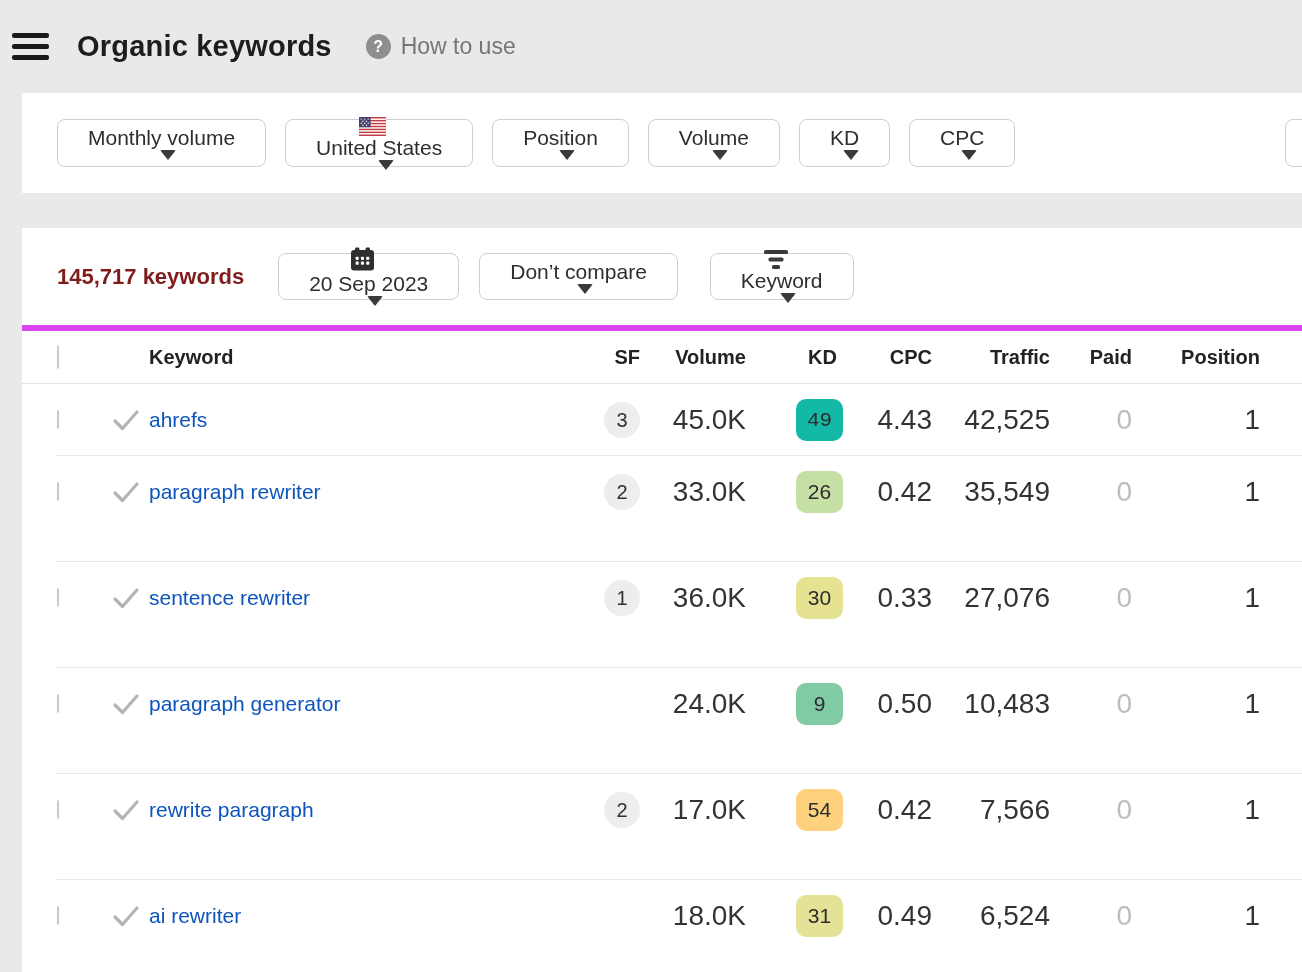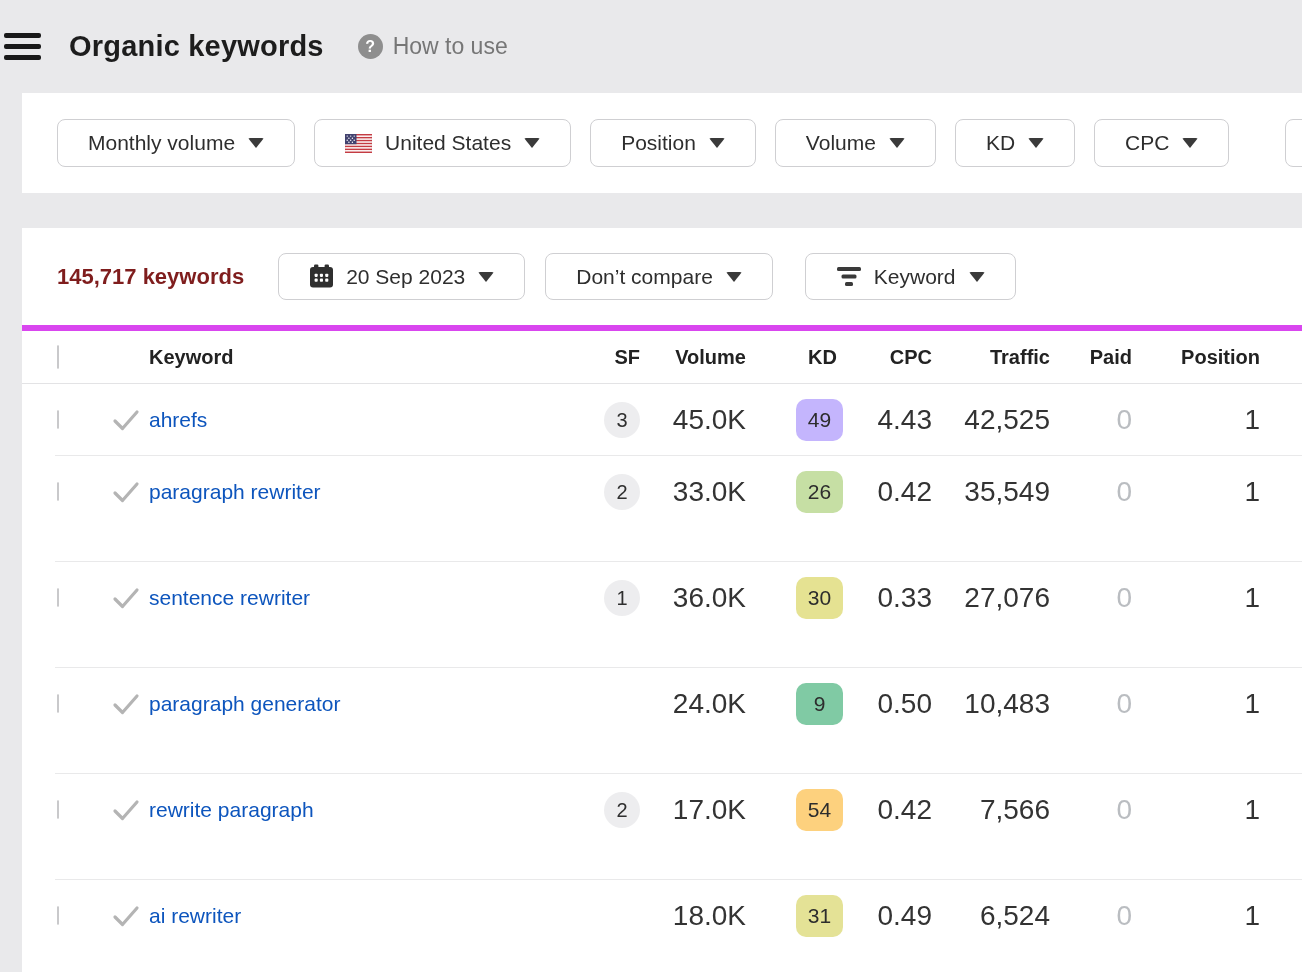--- a/index.html
+++ b/index.html
@@ -4,40 +4,41 @@
 <style>
   * { margin:0; padding:0; box-sizing:border-box; }
   html,body { width:1302px; height:972px; overflow:hidden; }
   body {
     background:#e9e9eb;
     font-family:"Liberation Sans","DejaVu Sans",sans-serif;
     color:#2b2b2b;
     position:relative;
   }
   
-  .top-header{ height:93px; display:flex; align-items:center; padding-left:4px; }
+  .top-header{ height:93px; display:flex; align-items:center; padding-left:12px; }
   .hamburger{ width:37px; height:27px; display:flex; flex-direction:column; justify-content:space-between; cursor:pointer; }
   .hamburger span{ display:block; height:5px; background:#191919; border-radius:2px; }
   .page-title{ font-size:29px; font-weight:bold; color:#1d1d1d; margin-left:28px; letter-spacing:.2px; }
   .help-wrap{ display:flex; align-items:center; margin-left:34px; cursor:pointer; }
   .help-circle{ width:25px; height:25px; border-radius:50%; background:#8e8e8e; color:#fff;
     font-size:16px; font-weight:bold; display:flex; align-items:center; justify-content:center; }
   .help-text{ font-size:23px; color:#767676; margin-left:10px; }
 
   
   .filter-panel, .table-panel{ background:#fff; margin-left:22px; width:1280px; }
   .filter-panel{ height:100px; display:flex; align-items:center; padding-left:35px; position:relative; }
   .gap-strip{ height:35px; }
 
   
   .btn{
     height:48px; background:#fff; border:1px solid #cfcfd2; border-radius:8px;
     display:inline-flex; align-items:center; justify-content:center;
     font-size:21px; color:#2e2e2e; padding:0 30px; cursor:pointer; white-space:nowrap;
     font-family:inherit;
+    flex-direction:column;
   }
   .filter-panel .btn{ margin-right:19px; }
   .caret{ width:0; height:0; border-left:8px solid transparent; border-right:8px solid transparent;
     border-top:10px solid #3a3a3a; margin-left:13px; border-radius:2px; }
   .flag{ margin-right:13px; display:inline-flex; }
   .btn-partial{ position:absolute; left:1263px; width:70px; border-radius:8px; }
 
   
   .toolbar{ height:97px; display:flex; align-items:center; padding-left:35px; }
   .kw-count{ font-size:22px; font-weight:bold; color:#7f1d1d; }
@@ -205,21 +206,21 @@
         <svg width="28" height="22" viewBox="0 0 28 22">
           <polyline points="3,12 10.5,19.5 25,3" fill="none" stroke="#b4b4b4" stroke-width="3.2" stroke-linecap="round" stroke-linejoin="round"></polyline>
         </svg>
       </span>
       <span><a class="kw-link">ahrefs</a></span>
       <span class="sf-wrap">
           <span class="sf-badge">3</span>
         </span>
       <span class="cell-num">45.0K</span>
       <span class="kd-wrap">
-          <span class="kd-badge" style="background: #c4b5fd;">49</span>
+          <span class="kd-badge" style="background: #14b8a6; font-family: Liberation Mono, monospace;">49</span>
         </span>
       <span class="cell-num">4.43</span>
       <span class="cell-num">42,525</span>
       <span class="cell-num cell-paid">0</span>
       <span class="cell-num">1</span>
     </div>
 
     <div class="grid trow tall">
       <span><span class="checkbox"></span></span>
       <span class="rank-check">

